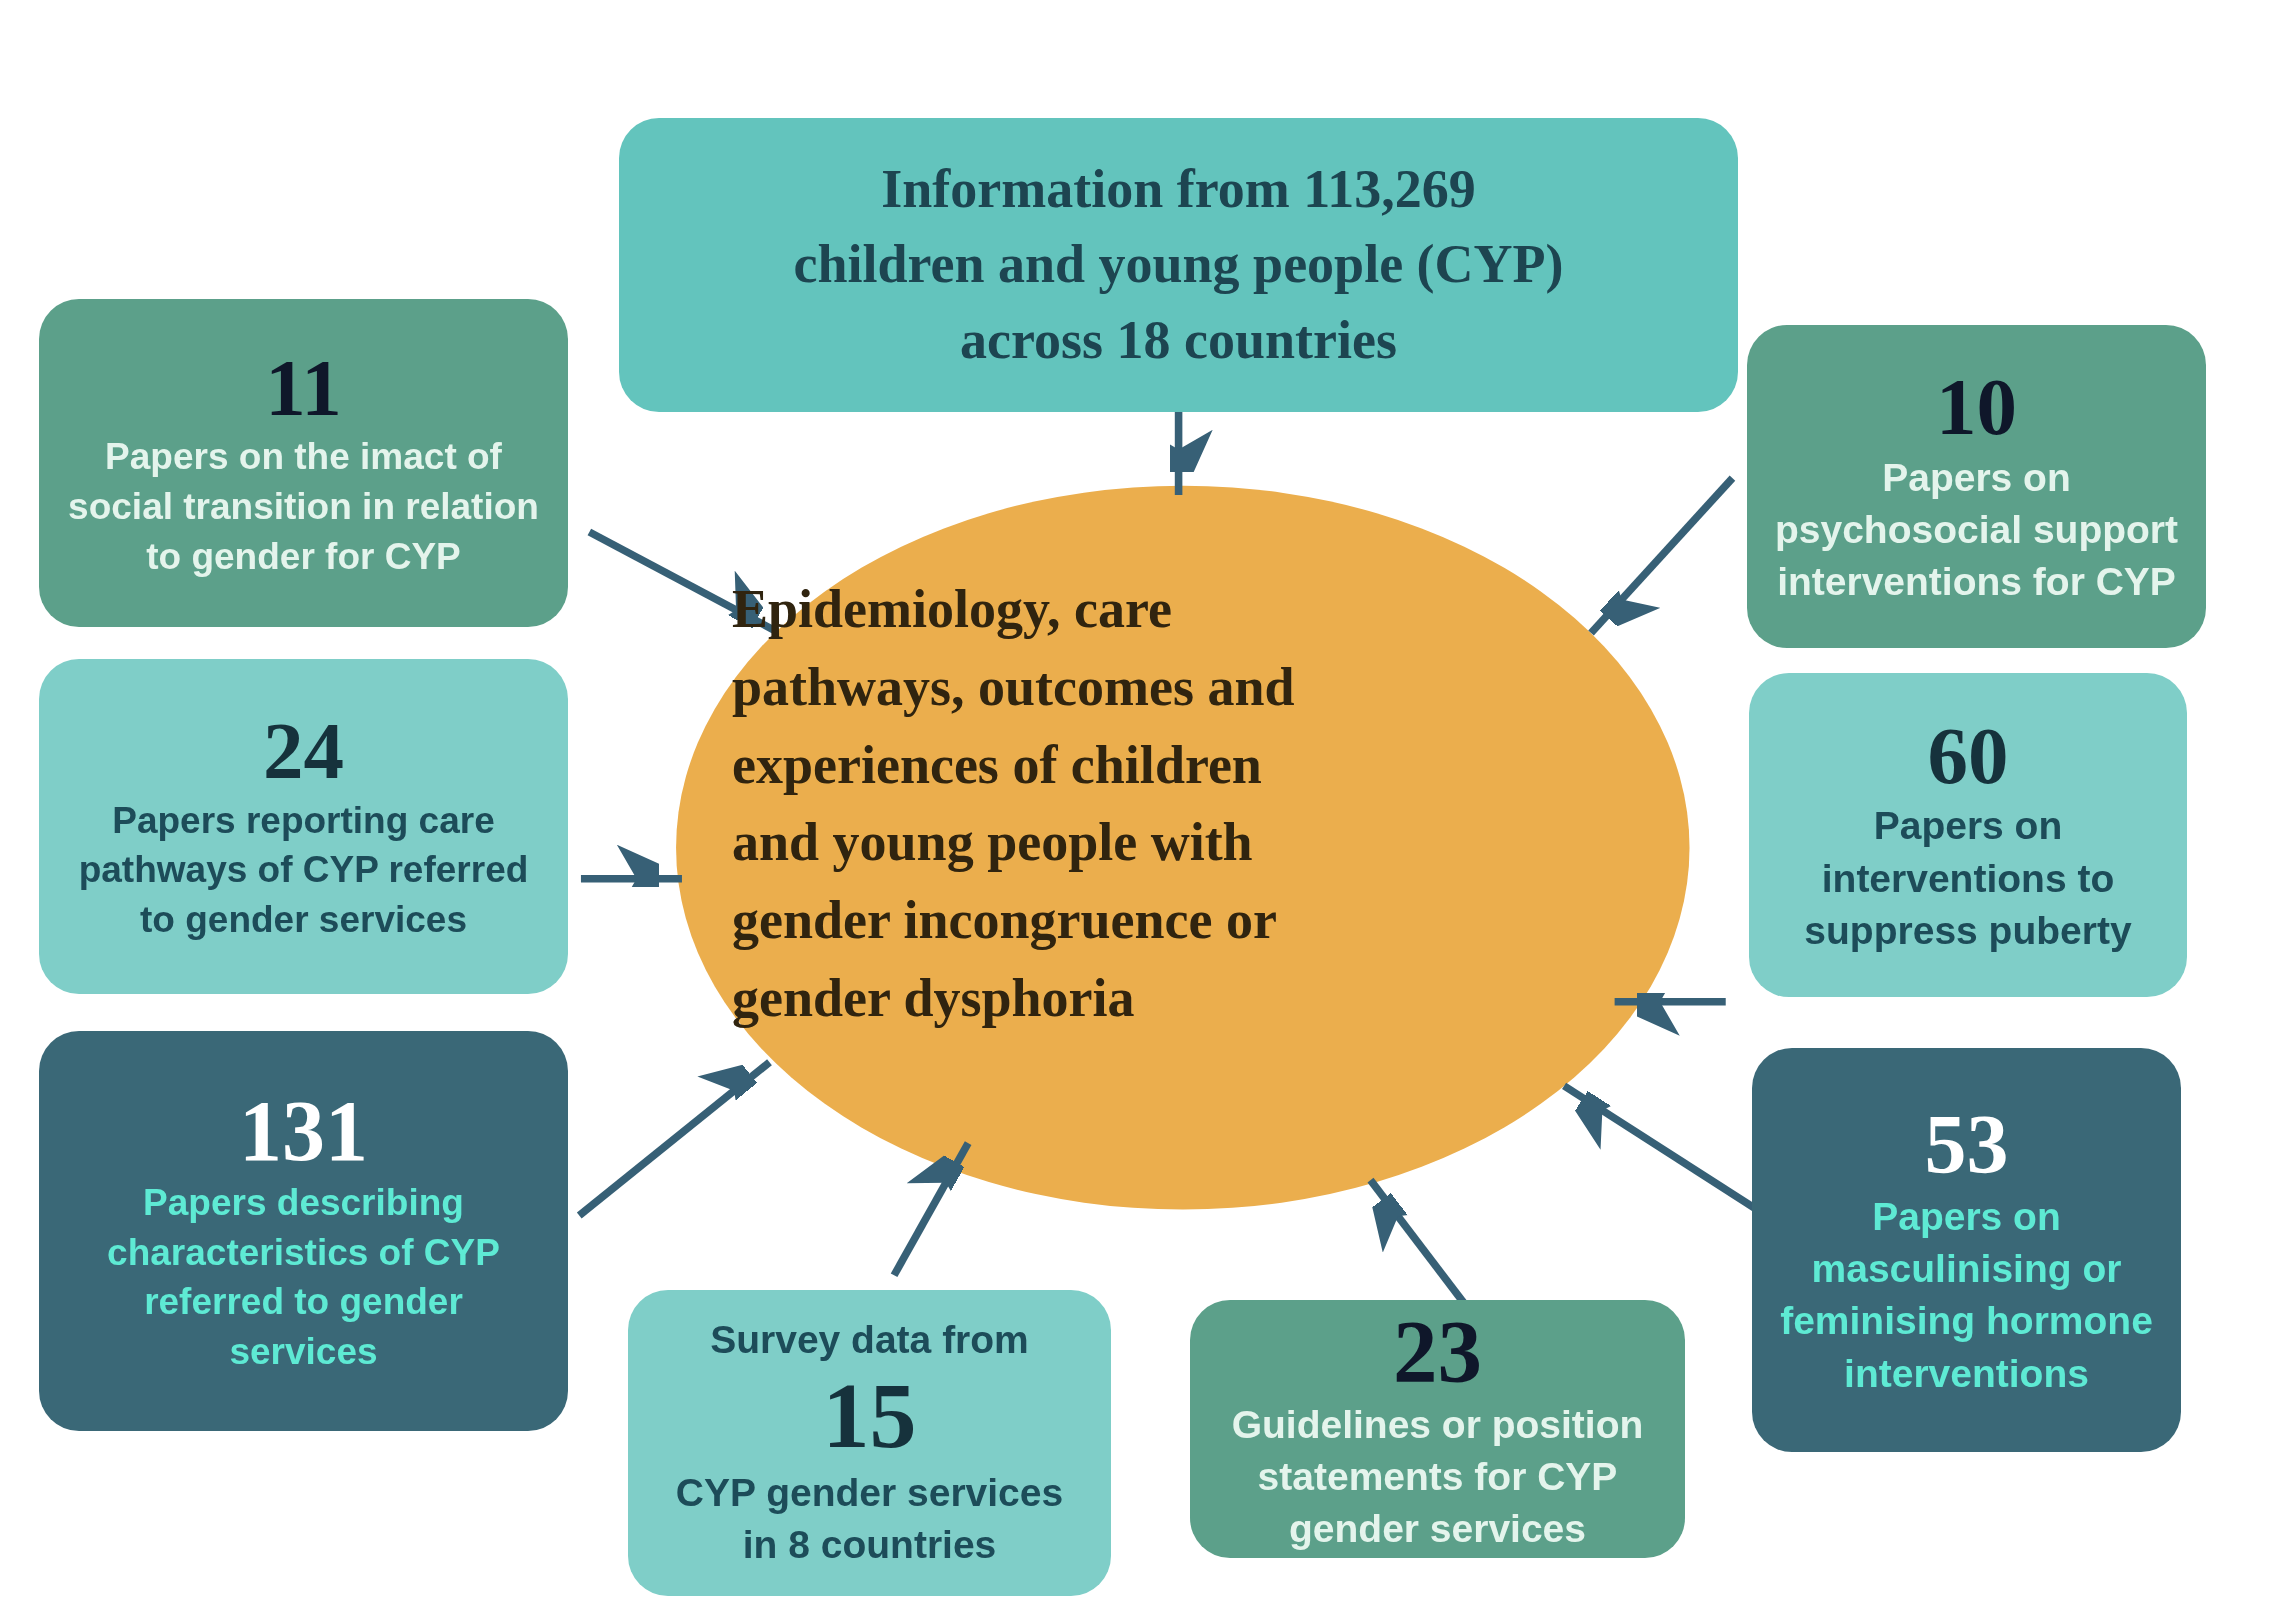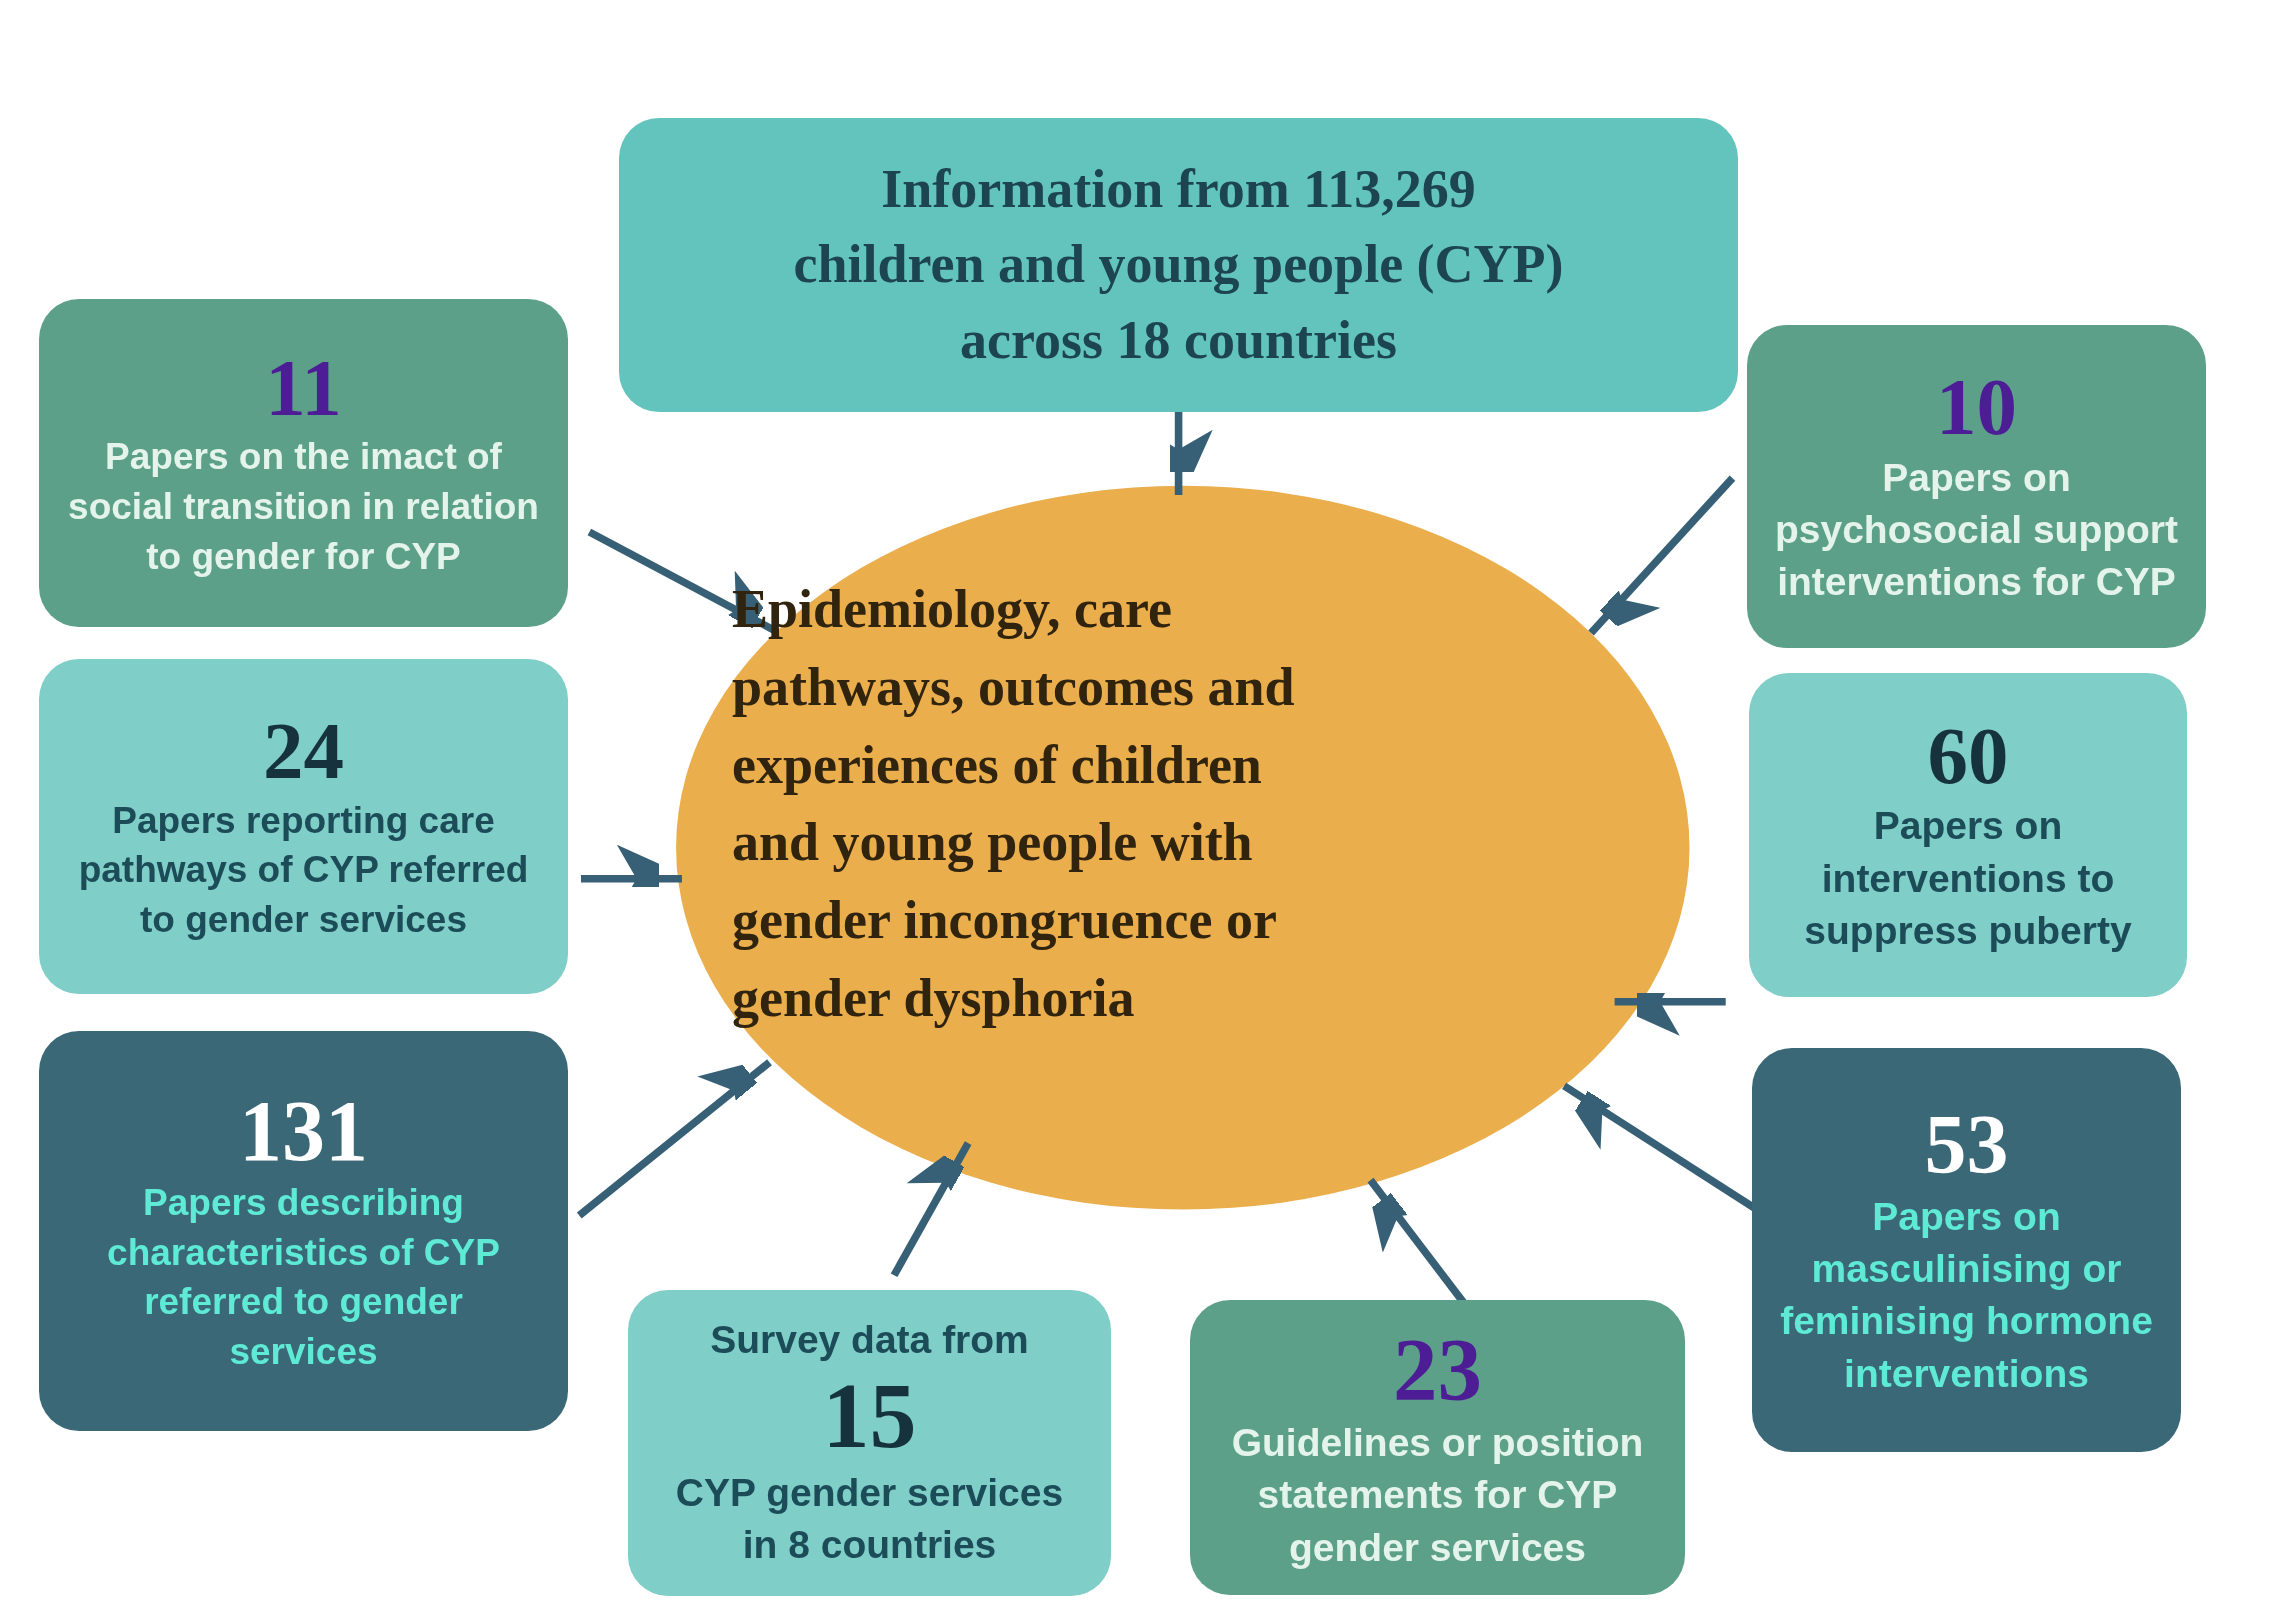--- a/index.html
+++ b/index.html
@@ -40,21 +40,21 @@
     white-space: pre-line;
   }
   .box .pre-text {
     font-weight: bold;
     font-size: 39px;
     line-height: 1.3;
     white-space: pre-line;
   }
   
   .green  { background: #5ca08a; }
-  .green .num { color: #4c1d95; }
+  .green .num { color: #0f172a; }
   .green .body-text { color: #e4f4ec; }
   .light  { background: #7fcec8; }
   .light .num { color: #16323c; }
   .light .body-text, .light .pre-text { color: #1d4c59; }
   .dark   { background: #3a6877; }
   .dark .num { color: #ffffff; }
   .dark .body-text { color: #5eead4; }
   .tealbox { background: #63c4bd; margin-top: 44px; }
 
   
@@ -64,21 +64,21 @@
     font-weight: bold;
     font-size: 54px;
     line-height: 1.4;
     color: #1d4551;
     white-space: pre-line;
   }
   #box-social          { left: 39px;   top: 299px;  width: 529px; height: 328px; }
   #box-pathways        { left: 39px;   top: 659px;  width: 529px; height: 335px; }
   #box-characteristics { left: 39px;   top: 1031px; width: 529px; height: 400px; }
   #box-survey          { left: 628px;  top: 1290px; width: 483px; height: 306px; }
-  #box-guidelines      { left: 1190px; top: 1300px; width: 495px; height: 295px; }
+  #box-guidelines      { left: 1190px; top: 1300px; width: 495px; height: 258px; }
   #box-psychosocial    { left: 1747px; top: 325px;  width: 459px; height: 323px; }
   #box-puberty         { left: 1749px; top: 673px;  width: 438px; height: 324px; }
   #box-hormone         { left: 1752px; top: 1048px; width: 429px; height: 404px; }
 
   #box-survey .num      { font-size: 94px; }
   #box-guidelines .num  { font-size: 89px; }
   #box-characteristics .num { font-size: 86px; }
   #box-hormone .num     { font-size: 84px; }
   #box-survey .body-text, #box-guidelines .body-text { font-size: 39px; }
   #box-psychosocial .body-text, #box-puberty .body-text, #box-hormone .body-text { font-size: 39px; }

